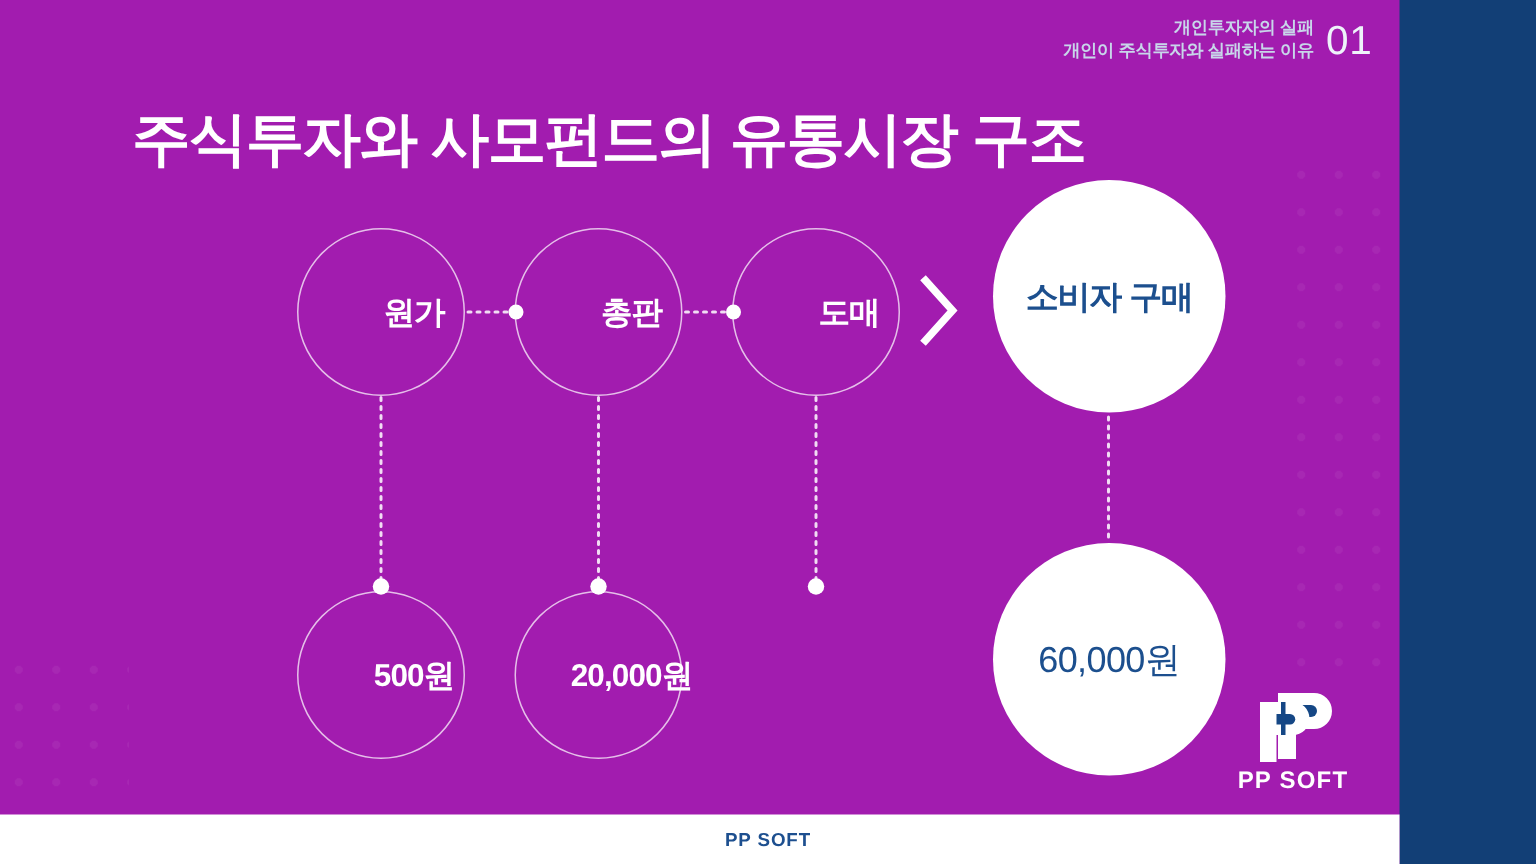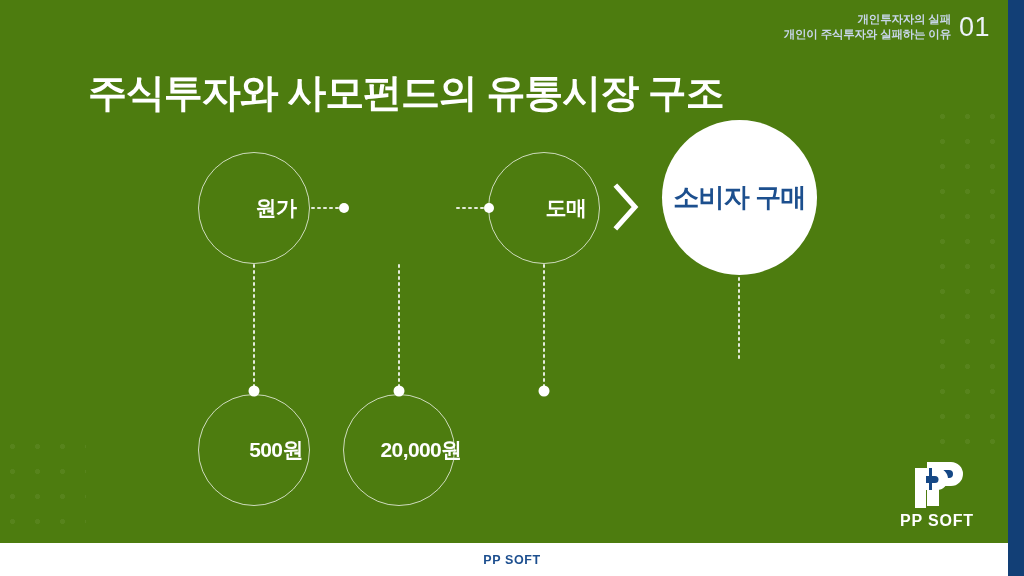--- a/index.html
+++ b/index.html
@@ -4,22 +4,22 @@
 <style>
   * { margin:0; padding:0; box-sizing:border-box; }
   html, body { width:1024px; height:576px; }
   body {
     font-family:"Liberation Sans", "DejaVu Sans", sans-serif;
     background:#123f76;
     overflow:hidden;
   }
   #slide {
     position:relative;
-    width:1008px; height:576px;
-    background:#4d7c0f;
+    width:933px; height:576px;
+    background:#a21caf;
     overflow:hidden;
   }
 
   
   .dotgrid {
     position:absolute;
     background-image:radial-gradient(circle, rgba(255,255,255,0.055) 2.6px, transparent 2.8px);
     background-size:25px 25px;
     background-position:6px 6px;
     pointer-events:none;
@@ -78,21 +78,21 @@
     background:#ffffff;
   }
   .node-label {
     font-weight:bold;
     letter-spacing:-0.6px;
     white-space:nowrap;
   }
   .outline .node-label { color:#ffffff; font-size:21px;margin-left:44px; }
   .stage-top .node-label { font-size:21px; }
   .price .node-label { font-size:21px; }
-  .filled.consumer .node-label { color:#1c4f8e; font-size:26px; letter-spacing:-0.8px; }
+  .filled.consumer .node-label { color:#1c4f8e; font-size:22px; letter-spacing:-0.8px; }
   .filled.total .node-label {
     color:#1c4f8e; font-size:24px; font-weight:normal; letter-spacing:-0.4px;
   }
 
   
   #chevron {
     position:absolute; left:613px; top:183px;
     width:26px; height:48px;
   }
 
@@ -154,37 +154,43 @@
       <line x1="544" y1="265" x2="544" y2="388" stroke="#ffffff" stroke-width="2" stroke-dasharray="2 4" stroke-linecap="round" opacity="0.85"></line>
       <line x1="739" y1="278" x2="739" y2="362" stroke="#ffffff" stroke-width="2" stroke-dasharray="2 4" stroke-linecap="round" opacity="0.85"></line>
       <circle cx="254" cy="391" r="5.5" fill="#ffffff"></circle>
       <circle cx="399" cy="391" r="5.5" fill="#ffffff"></circle>
       <circle cx="544" cy="391" r="5.5" fill="#ffffff"></circle>
     </svg>
 
     <div class="node outline stage-top" style="left:198px; top:152px; width:112px; height:112px;">
       <span class="node-label">원가</span>
     </div>
+    <div class="node outline stage-top" style="left:343px; top:152px; width:112px; height:112px;">
+      <span class="node-label">총판</span>
+    </div>
     <div class="node outline stage-top" style="left:488px; top:152px; width:112px; height:112px;">
       <span class="node-label">도매</span>
     </div>
 
     <svg id="chevron" viewBox="0 0 26 48">
       <polyline points="4,4 22,24 4,44" fill="none" stroke="#ffffff" stroke-width="5" stroke-linecap="square" stroke-linejoin="miter"></polyline>
     </svg>
 
     <div class="node filled consumer" style="left:662px; top:120px; width:155px; height:155px;">
       <span class="node-label">소비자 구매</span>
     </div>
 
     <div class="node outline price" style="left:198px; top:394px; width:112px; height:112px;">
       <span class="node-label">500원</span>
     </div>
     <div class="node outline price" style="left:343px; top:394px; width:112px; height:112px;">
       <span class="node-label">20,000원</span>
+    </div>
+    <div class="node filled total" style="left:662px; top:362px; width:155px; height:155px;">
+      <span class="node-label">60,000원</span>
     </div>
   </div>
 
   <div id="logo">
     <svg id="logo-mark" width="60" height="50" viewBox="0 0 60 50">
       <path d="M20 2 H44 a12 12 0 0 1 0 24 H32 V46 H20 Z" fill="#ffffff"></path>
       <path d="M32 10 H42 a4 4 0 0 1 0 8 H32 Z" fill="#154785"></path>
       <path d="M8 8 H30 a11 11 0 0 1 0 22 H19 V48 H8 Z" fill="#ffffff"></path>
       <path d="M19 16 H28 a3.5 3.5 0 0 1 0 7 H19 Z" fill="#154785"></path>
       <rect x="22" y="8" width="3" height="22" fill="#154785"></rect>

